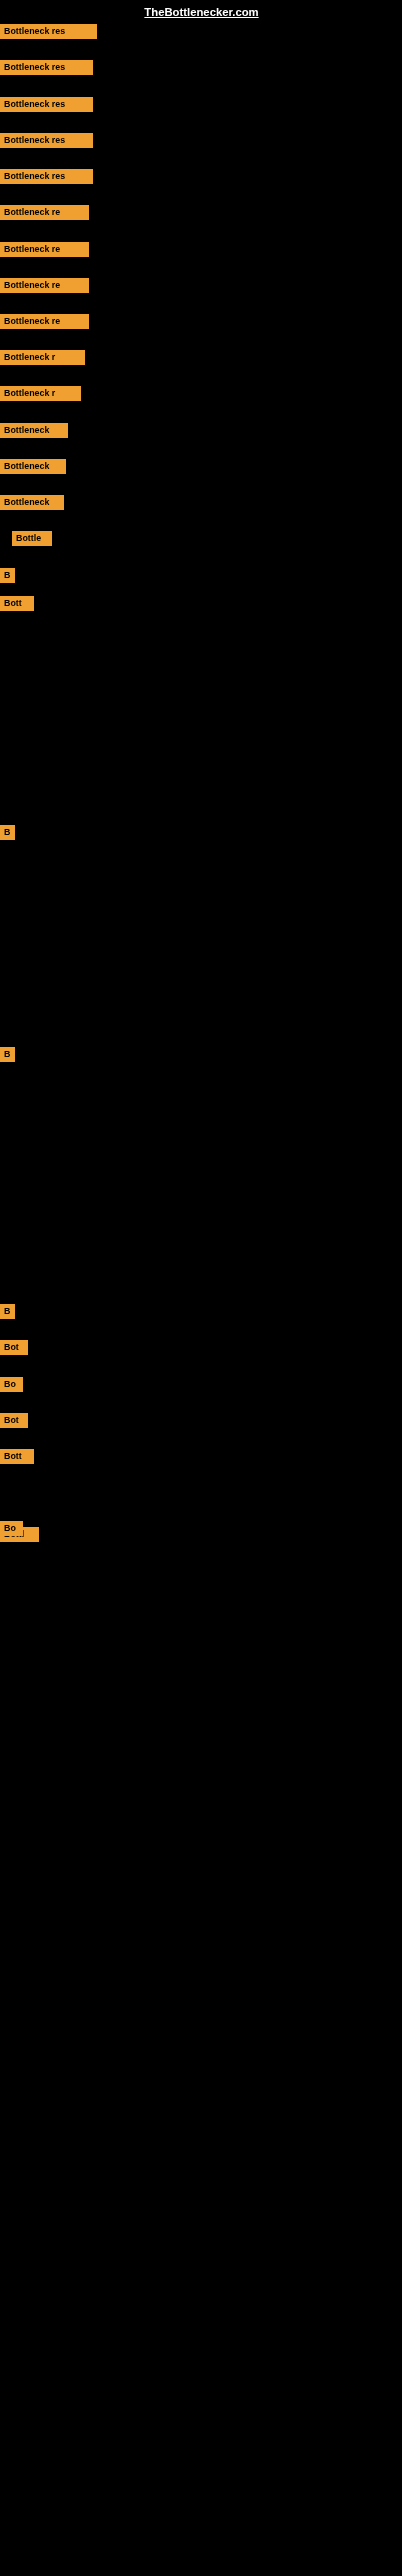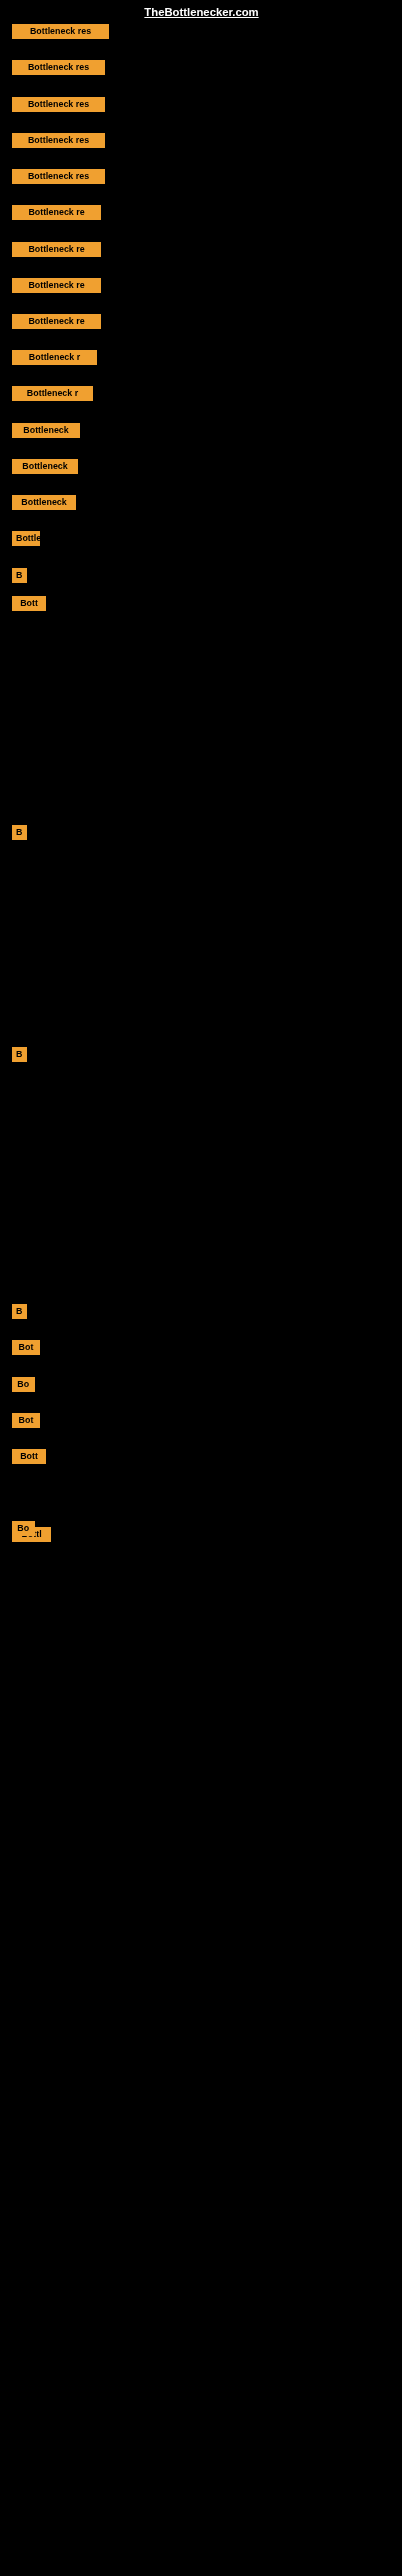--- a/index.html
+++ b/index.html
@@ -20,29 +20,28 @@
       left: 50%;
       transform: translateX(-50%);
       color: #ffffff;
       font-size: 11.3px;
       font-weight: bold;
       white-space: nowrap;
       text-decoration: underline;
     }
     .bottleneck-item {
       position: absolute;
-      left: 12px;
+      left: 0;
       background-color: #f0a030;
       color: #000000;
       font-size: 8.9px;
       font-weight: bold;
       padding: 2.4px 4px;
       white-space: nowrap;
       overflow: hidden;
-      text-align: center;
     }
   </style>
 </head>
 <body>
 
 <span class="site-title">TheBottlenecker.com</span>
 
 <div class="bottleneck-item" style="top: 24px; width: 97px;">Bottleneck res</div>
 <div class="bottleneck-item" style="top: 60px; width: 93px;">Bottleneck res</div>
 <div class="bottleneck-item" style="top: 97px; width: 93px;">Bottleneck res</div>
@@ -50,21 +49,21 @@
 <div class="bottleneck-item" style="top: 169px; width: 93px;">Bottleneck res</div>
 <div class="bottleneck-item" style="top: 205px; width: 89px;">Bottleneck re</div>
 <div class="bottleneck-item" style="top: 242px; width: 89px;">Bottleneck re</div>
 <div class="bottleneck-item" style="top: 278px; width: 89px;">Bottleneck re</div>
 <div class="bottleneck-item" style="top: 314px; width: 89px;">Bottleneck re</div>
 <div class="bottleneck-item" style="top: 350px; width: 85px;">Bottleneck r</div>
 <div class="bottleneck-item" style="top: 386px; width: 81px;">Bottleneck r</div>
 <div class="bottleneck-item" style="top: 423px; width: 68px;">Bottleneck</div>
 <div class="bottleneck-item" style="top: 459px; width: 66px;">Bottleneck</div>
 <div class="bottleneck-item" style="top: 495px; width: 64px;">Bottleneck</div>
-<div class="bottleneck-item" style="top: 531px; width: 28px;">Bottle</div>
+<div class="bottleneck-item" style="top: 531px; width: 40px; margin-left: 12px;">Bottle</div>
 <div class="bottleneck-item" style="top: 568px; width: 14.5px;">B</div>
 <div class="bottleneck-item" style="top: 596px; width: 34px;">Bott</div>
 <div class="bottleneck-item" style="top: 825px; width: 14.5px;">B</div>
 <div class="bottleneck-item" style="top: 1047px; width: 14.5px;">B</div>
 <div class="bottleneck-item" style="top: 1304px; width: 14.5px;">B</div>
 <div class="bottleneck-item" style="top: 1340px; width: 28px;">Bot</div>
 <div class="bottleneck-item" style="top: 1377px; width: 22.5px;">Bo</div>
 <div class="bottleneck-item" style="top: 1413px; width: 28px;">Bot</div>
 <div class="bottleneck-item" style="top: 1449px; width: 34px;">Bott</div>
 <div class="bottleneck-item" style="top: 1485px; width: 39px; margin-top: 42px;">Bottl</div>

